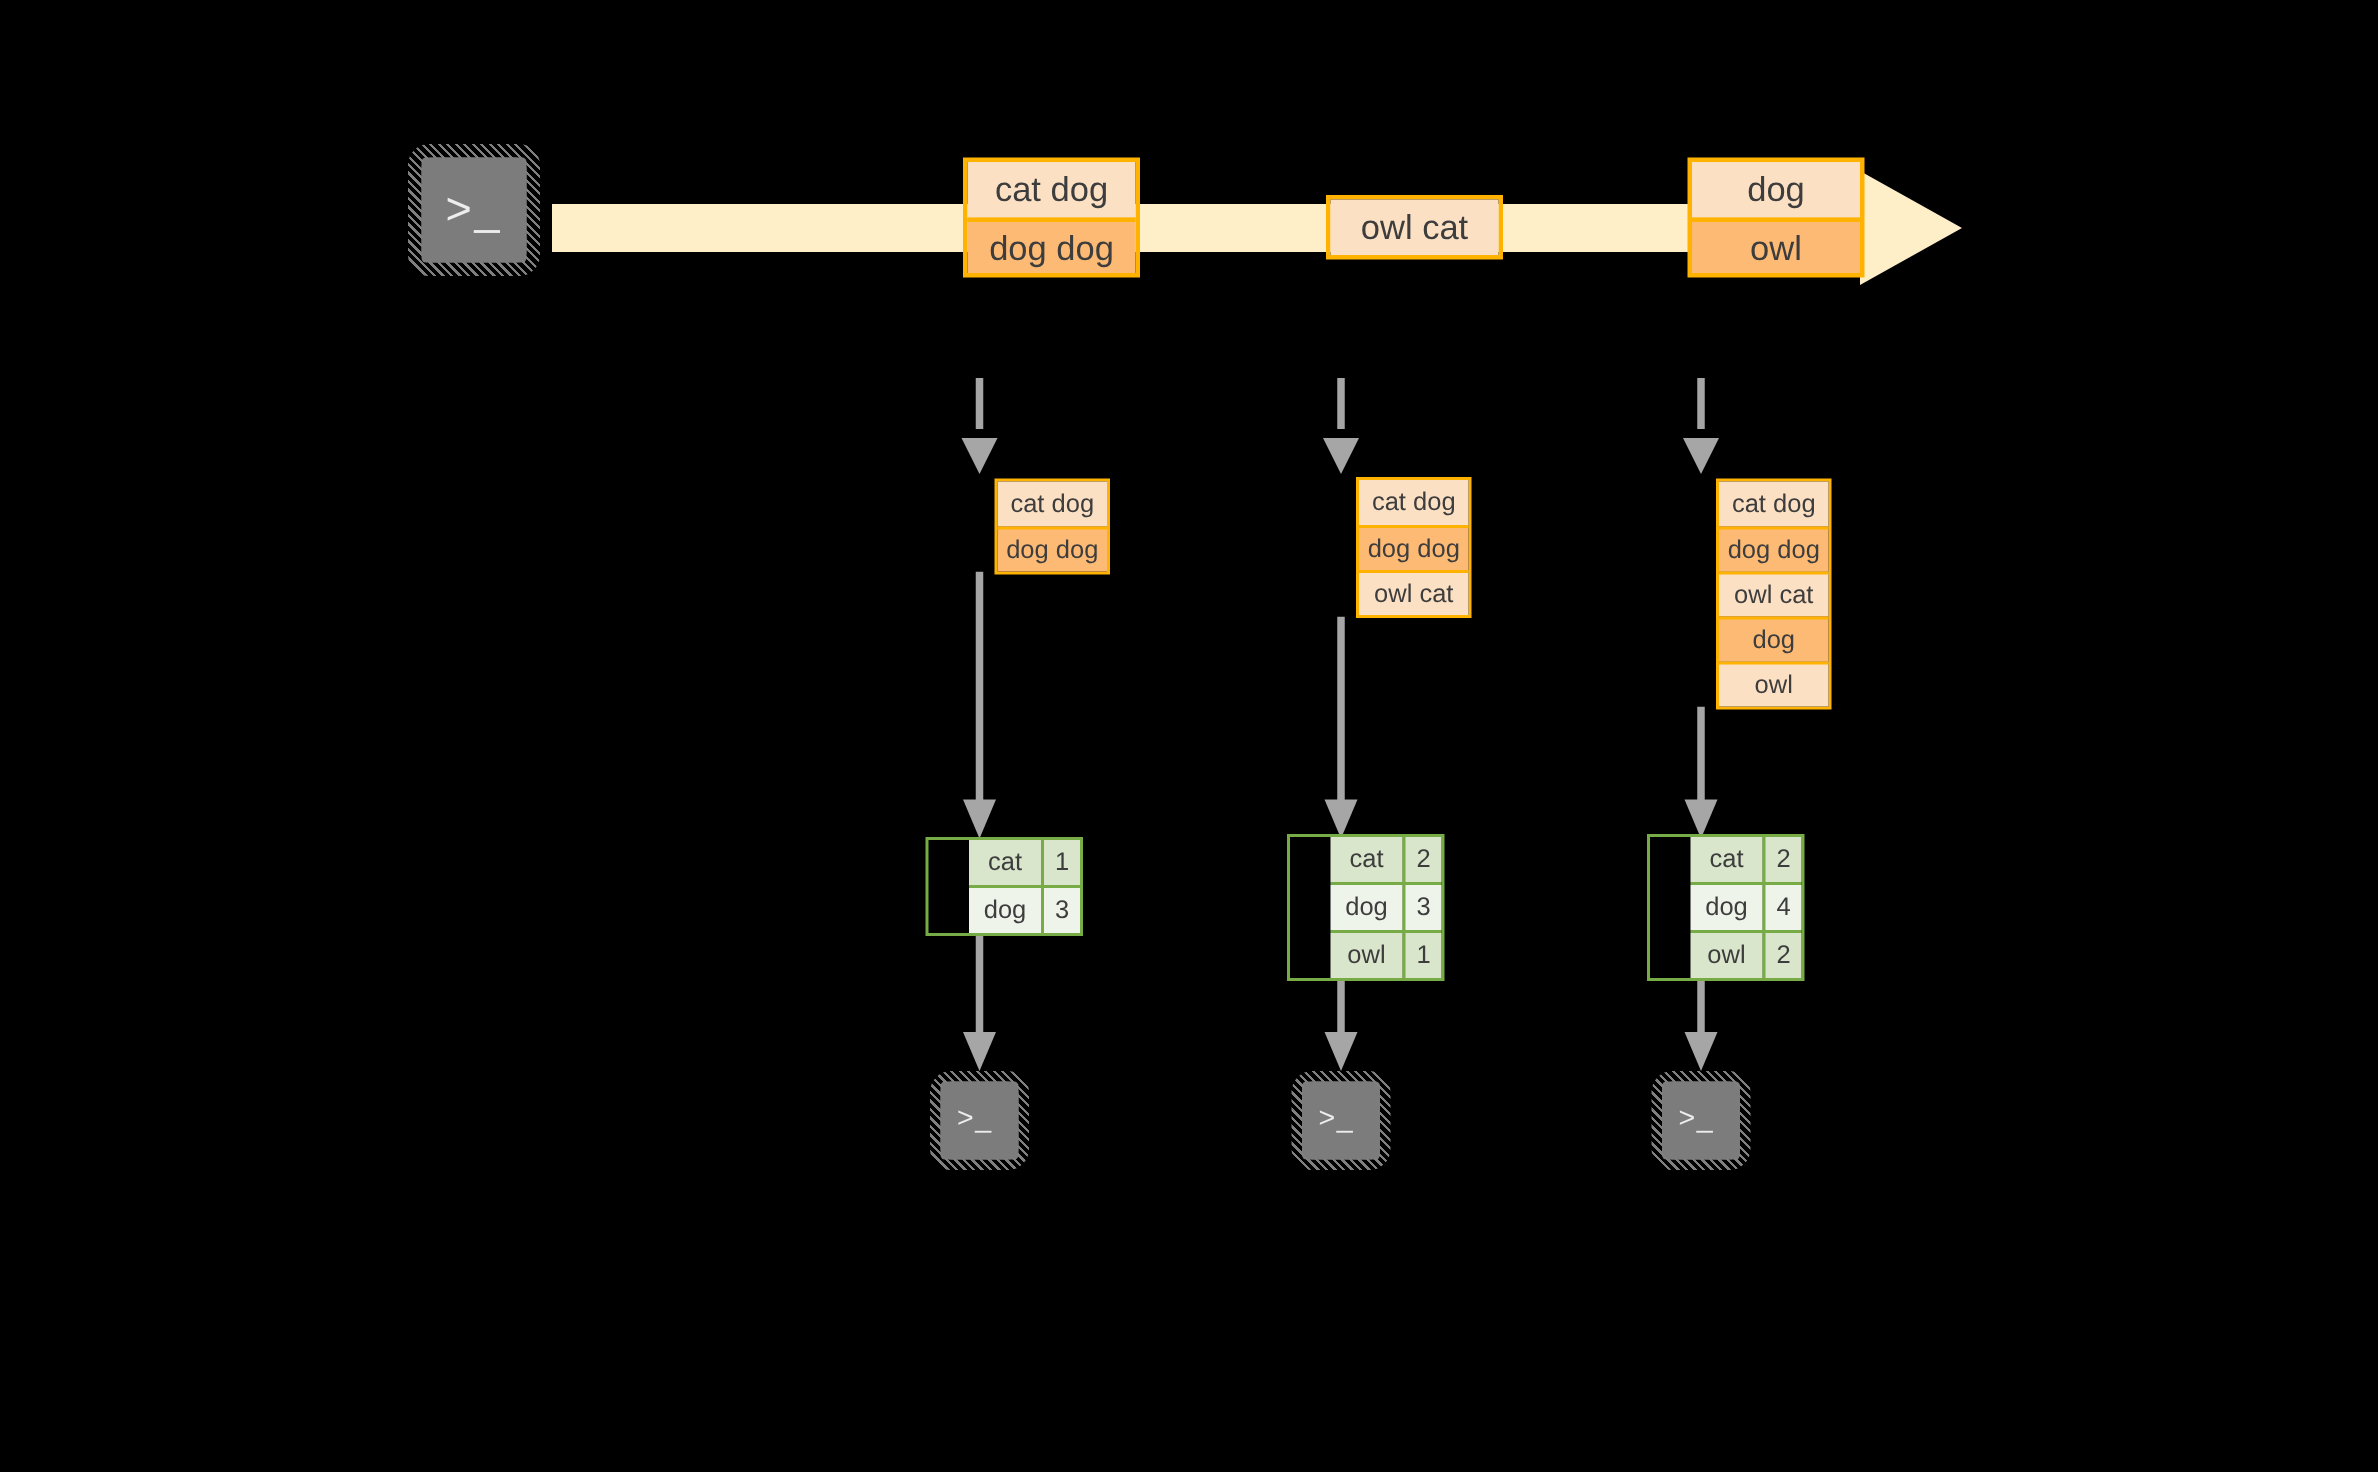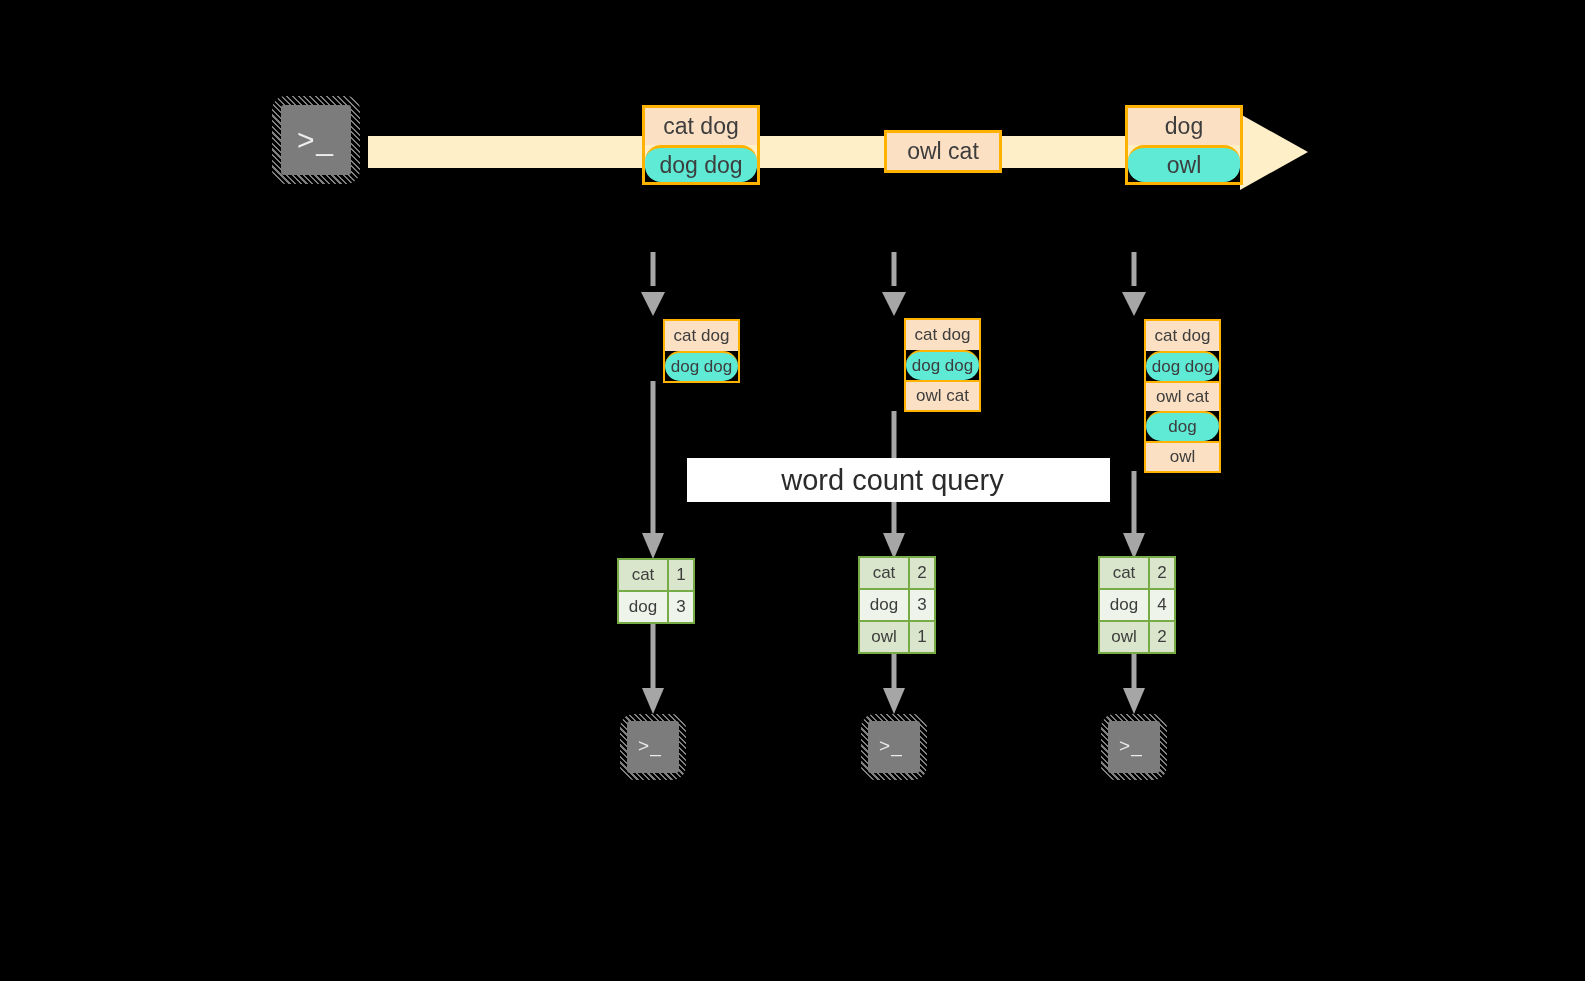--- a/index.html
+++ b/index.html
@@ -77,21 +77,21 @@
   }
   .obox .row {
     box-sizing: border-box;
     display: flex;
     align-items: center;
     justify-content: center;
     color: #3d3d3d;
     white-space: nowrap;
   }
   .obox .row.dark  { background: #fce0c4; }
-  .obox .row.light { background: #5eead4; border-radius: 16px; }
+  .obox .row.light { background: #fdba74; }
   .obox .row + .row { border-top: 3px solid #ffb300; }
 
   .obox.top .row { height: 37px; font-size: 23px; }
   .obox.top.single .row { height: 37px; }
 
   #sbox-1 { left: 594px; top: 105px; width: 118px; }
   #sbox-2 { left: 836px; top: 130px; width: 118px; }
   #sbox-3 { left: 1077px; top: 105px; width: 118px; }
 
   
@@ -103,21 +103,21 @@
   #mbox-2 { left: 856px; top: 318px; width: 77px; }
   #mbox-3 { left: 1096px; top: 319px; width: 77px; }
 
   
   .gtable {
     position: absolute;
     box-sizing: border-box;
     border: 2.5px solid #76ab46;
     z-index: 3;
   }
-  .gtable .trow { display: flex; }
+  .gtable .trow { display: flex; margin-left: 27px; }
   .gtable .trow + .trow { border-top: 2.5px solid #76ab46; }
   .gtable .cell {
     box-sizing: border-box;
     height: 30px;
     display: flex;
     align-items: center;
     justify-content: center;
     font-size: 17px;
     color: #3d3d3d;
   }
@@ -221,23 +221,20 @@
   </svg>
   <svg class="conn" style="left:882px; top:411px;" width="24" height="150" viewBox="0 0 24 150">
     <line x1="12" y1="0" x2="12" y2="125" stroke="#a6a6a6" stroke-width="5"></line>
     <polygon points="12,148 1,122 23,122" fill="#a6a6a6"></polygon>
   </svg>
   <svg class="conn" style="left:1122px; top:471px;" width="24" height="90" viewBox="0 0 24 90">
     <line x1="12" y1="0" x2="12" y2="65" stroke="#a6a6a6" stroke-width="5"></line>
     <polygon points="12,88 1,62 23,62" fill="#a6a6a6"></polygon>
   </svg>
 
-  <div id="query-label">
-    <span class="txt">word count query</span>
-  </div>
 
   <div class="gtable" id="gtable-1">
     <div class="trow dark">
       <div class="cell key">cat</div>
       <div class="cell val">1</div>
     </div>
     <div class="trow light">
       <div class="cell key">dog</div>
       <div class="cell val">3</div>
     </div>

